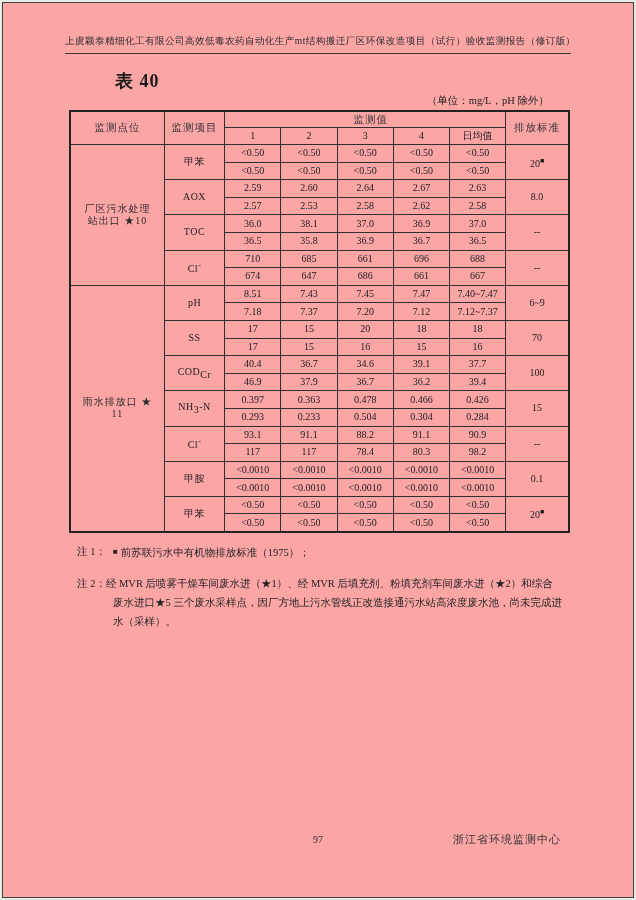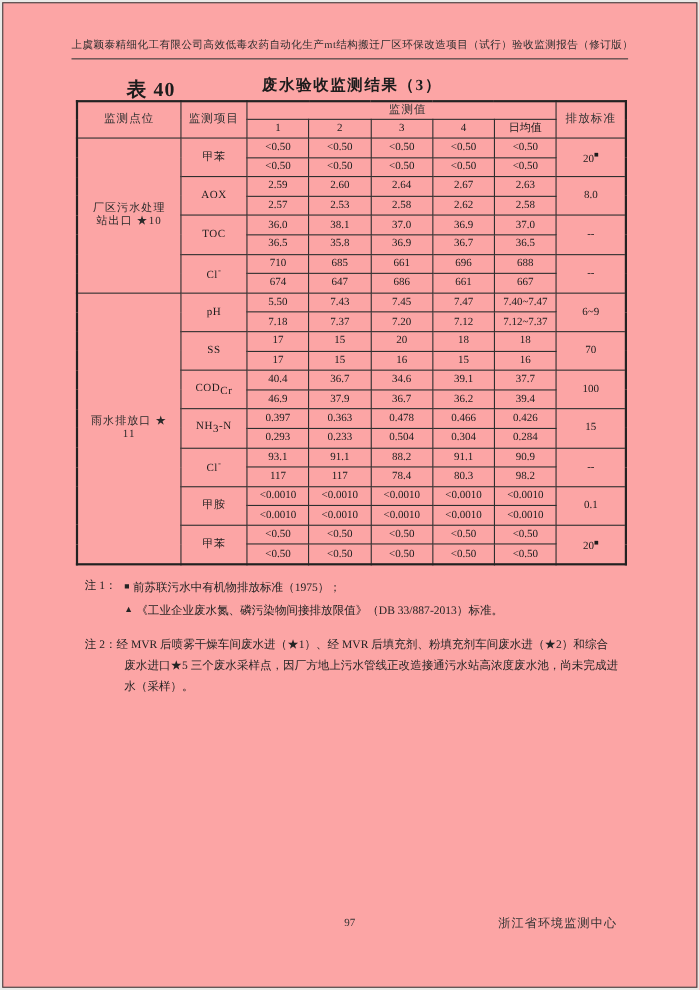--- a/index.html
+++ b/index.html
@@ -68,23 +68,23 @@
 <body>
 
 <div class="page">
 
   <div class="running-head">上虞颖泰精细化工有限公司高效低毒农药自动化生产mt结构搬迁厂区环保改造项目（试行）验收监测报告（修订版）</div>
 
   <div class="content">
 
     <div class="caption">
       <span class="caption-label">表 40</span>
-      <div class="caption-title">废水验收监测结果（3）</div>
     </div>
 
+    <div class="unit-note">（单位：mg/L，pH 除外）</div>
 
     <table class="monitor">
       <colgroup>
         <col style="width:94px">
           <col style="width:60px">
         <col style="width:56px">
           <col style="width:56px">
           <col style="width:56px">
           <col style="width:56px">
           <col style="width:56px">
@@ -173,21 +173,21 @@
             <td class="data-cell">686</td>
             <td class="data-cell">661</td>
             <td class="data-cell">667</td>
           </tr>
           <tr>
             <td class="point-cell" rowspan="14">
               <div>雨水排放口 ★</div>
               <div>11</div>
             </td>
             <td class="item-cell" rowspan="2"><span>pH</span></td>
-            <td class="data-cell">5.50</td>
+            <td class="data-cell">8.51</td>
             <td class="data-cell">7.43</td>
             <td class="data-cell">7.45</td>
             <td class="data-cell">7.47</td>
             <td class="data-cell">7.40~7.47</td>
             <td class="standard-cell" rowspan="2"><span>6~9</span></td>
           </tr>
           <tr>
             <td class="data-cell">7.18</td>
             <td class="data-cell">7.37</td>
             <td class="data-cell">7.20</td>
@@ -291,21 +291,20 @@
             <td class="data-cell">&lt;0.50</td>
           </tr>
         </tbody>
     </table>
 
     <div class="notes">
       <div class="note-row">
         <span class="note-prefix">注 1：</span>
         <div class="note-lines">
           <div><sup class="note-mark">■</sup><span>前苏联污水中有机物排放标准（1975）；</span></div>
-          <div><sup class="note-mark">▲</sup><span>《工业企业废水氮、磷污染物间接排放限值》（DB 33/887-2013）标准。</span></div>
         </div>
       </div>
       <div class="note-para">
         <span class="note-prefix">注 2：</span><span>经 MVR 后喷雾干燥车间废水进（★1）、经 MVR 后填充剂、粉填充剂车间废水进（★2）和综合废水进口★5 三个废水采样点，因厂方地上污水管线正改造接通污水站高浓度废水池，尚未完成进水（采样）。</span>
       </div>
     </div>
 
   </div>
 
   <div class="footer-page-num">97</div>

